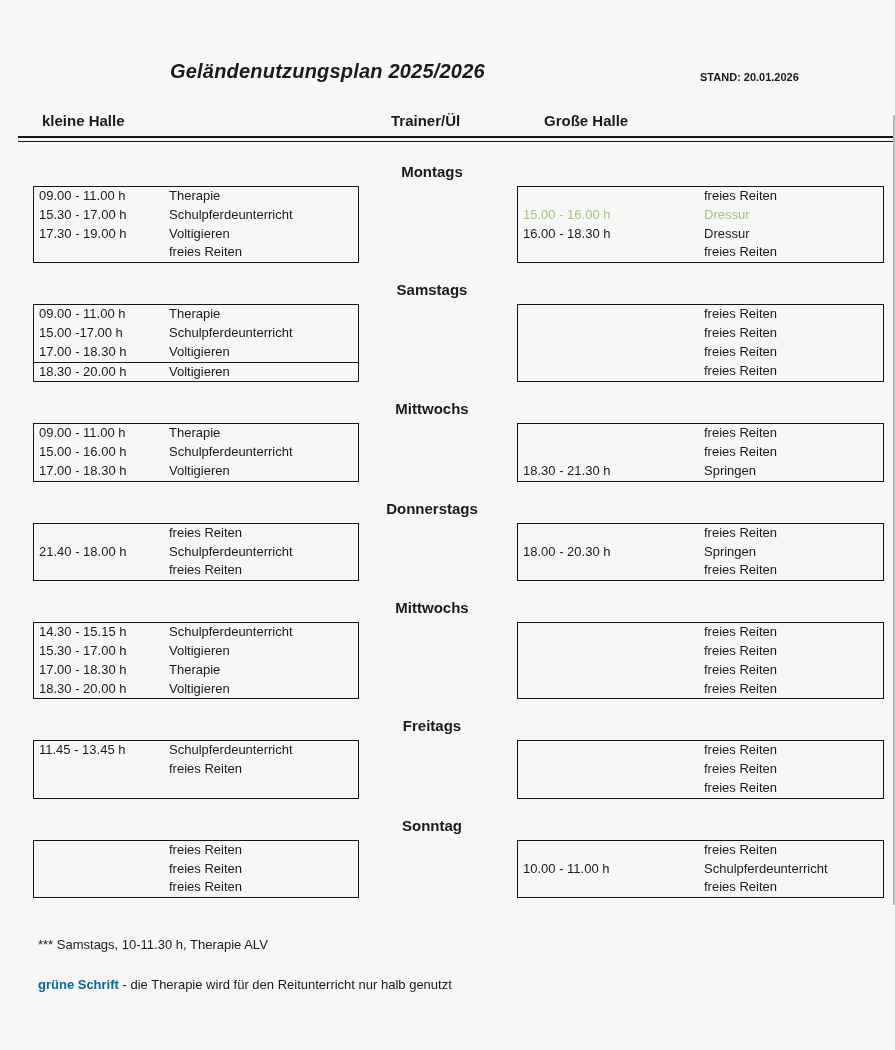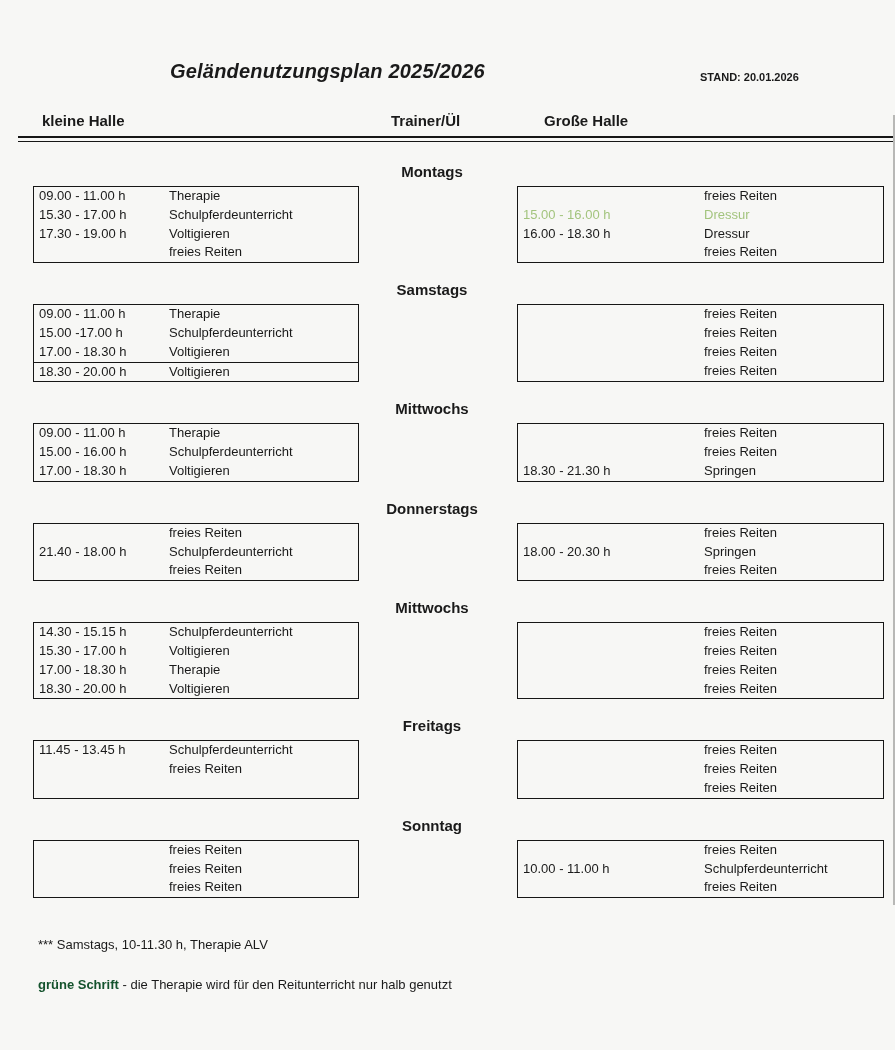--- a/index.html
+++ b/index.html
@@ -320,13 +320,13 @@
           <div class="row">
             <span class="time"></span>
             <span class="act">freies Reiten</span>
           </div>
         </div>
     </div>
   </section>
 </div>
 
 <div class="abs footnote1">*** Samstags, 10-11.30 h, Therapie ALV</div>
-<div class="abs footnote2"><span class="green-label" style="color: #14532d;">grüne Schrift</span><span> - die Therapie wird für den Reitunterricht nur halb genutzt</span></div>
+<div class="abs footnote2"><span class="green-label" style="color: #0369a1;">grüne Schrift</span><span> - die Therapie wird für den Reitunterricht nur halb genutzt</span></div>
 
 </body></html>

